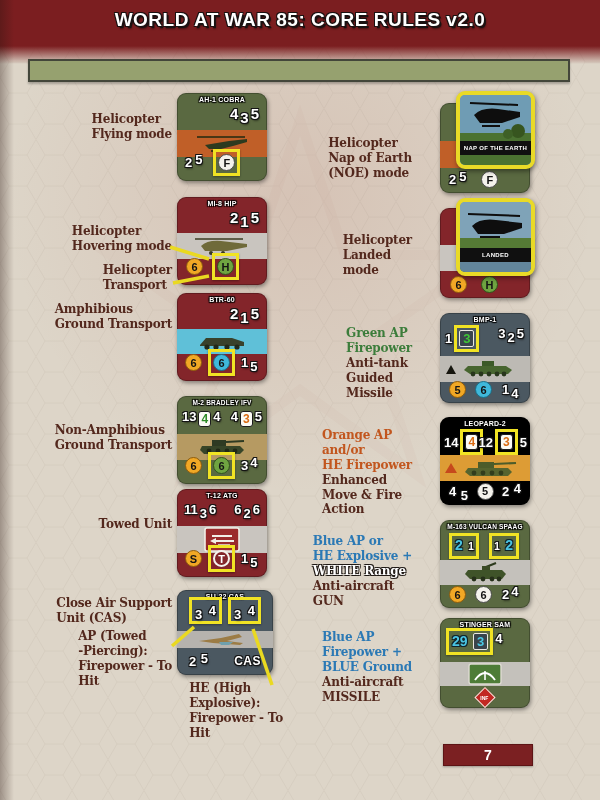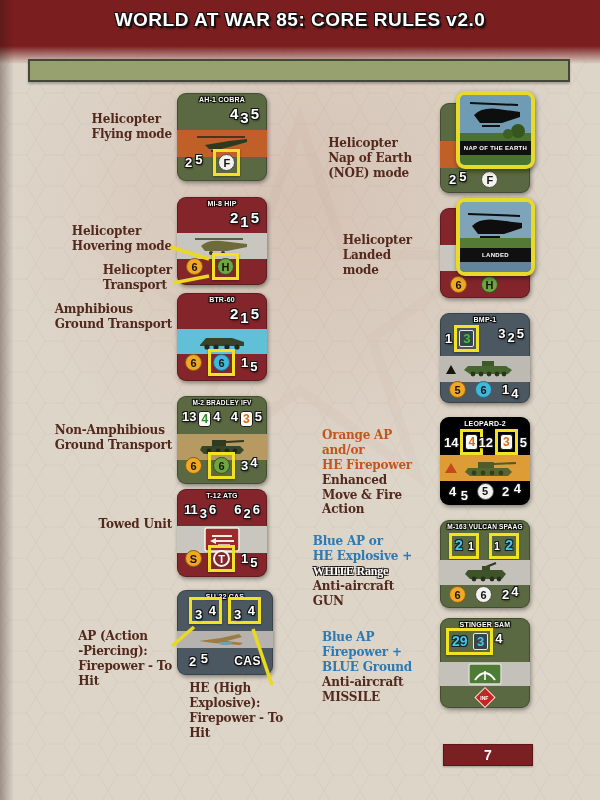--- a/index.html
+++ b/index.html
@@ -23,21 +23,21 @@
   .subbar-title{position:absolute;left:0;top:2px;width:100%;text-align:center;
         font-size:13px;font-weight:bold;color:#fff;
         text-shadow:1px 1px 0 #23281c,-1px -1px 0 #23281c,1px -1px 0 #23281c,-1px 1px 0 #23281c,1px 2px 2px rgba(0,0,0,.45);}
 
   
   .lbl{position:absolute;font-family:"DejaVu Serif",serif;font-weight:bold;
        color:#53281d;font-size:12px;line-height:1.24;text-align:left;letter-spacing:-.2px;}
   .lbl .g{color:#3c7d3b}
   .lbl .o{color:#c2561e}
   .lbl .b{color:#2b79b5}
-  .lbl .w{color:#fff;text-shadow:1px 1px 0 #201a16,-1px -1px 0 #201a16,1px -1px 0 #201a16,-1px 1px 0 #201a16;font-family:Liberation Serif, serif;}
+  .lbl .w{color:#fff;text-shadow:1px 1px 0 #201a16,-1px -1px 0 #201a16,1px -1px 0 #201a16,-1px 1px 0 #201a16;}
 
   
   .counter{position:absolute;width:90px;height:88px;border-radius:9px;box-sizing:border-box;
        box-shadow:1px 2px 4px rgba(0,0,0,.4), inset 0 0 0 1px rgba(0,0,0,.25);overflow:hidden;}
   .bg-green{background:#5a6941}.bg-red{background:#83252a}.bg-slate{background:#4b5861}
   .bg-ltgray{background:#000000}
   .ctitle{position:absolute;left:0;top:3px;width:100%;text-align:center;
        font-size:7px;font-weight:bold;color:#fff;letter-spacing:.2px;
        text-shadow:1px 1px 1px #000,-1px -1px 1px #000,1px -1px 1px #000,-1px 1px 1px #000;white-space:nowrap;}
   .band{position:absolute;left:0;width:100%;display:flex;align-items:center;justify-content:center;}
@@ -121,42 +121,53 @@
     <div>Amphibious</div>
     <div>Ground Transport</div>
   </div>
   <div class="lbl" style="right:428px;top:423px">
     <div>Non-Amphibious</div>
     <div>Ground Transport</div>
   </div>
   <div class="lbl" style="right:428px;top:517px">
     <div>Towed Unit</div>
   </div>
+  <div class="lbl" style="right:428px;top:596px">
+    <div>Close Air Support</div>
+    <div>Unit (CAS)</div>
+  </div>
   <div class="lbl" style="right:428px;top:629px">
-    <div>AP (Action</div>
+    <div>AP (Towed</div>
     <div>-Piercing):</div>
     <div>Firepower - To</div>
     <div>Hit</div>
   </div>
   <div class="lbl" style="right:317px;top:681px">
     <div>HE (High</div>
     <div>Explosive):</div>
     <div>Firepower - To</div>
     <div>Hit</div>
   </div>
 
   <div class="lbl" style="right:188px;top:136px">
     <div>Helicopter</div>
     <div>Nap of Earth</div>
     <div>(NOE) mode</div>
   </div>
   <div class="lbl" style="right:188px;top:233px">
     <div>Helicopter</div>
     <div>Landed</div>
     <div>mode</div>
+  </div>
+  <div class="lbl" style="right:188px;top:326px">
+    <div class="g">Green AP</div>
+    <div class="g">Firepower</div>
+    <div>Anti-tank</div>
+    <div>Guided</div>
+    <div>Missile</div>
   </div>
   <div class="lbl" style="right:188px;top:428px">
     <div class="o">Orange AP</div>
     <div class="o">and/or</div>
     <div class="o">HE Firepower</div>
     <div>Enhanced</div>
     <div>Move &amp; Fire</div>
     <div>Action</div>
   </div>
   <div class="lbl" style="right:188px;top:534px">

